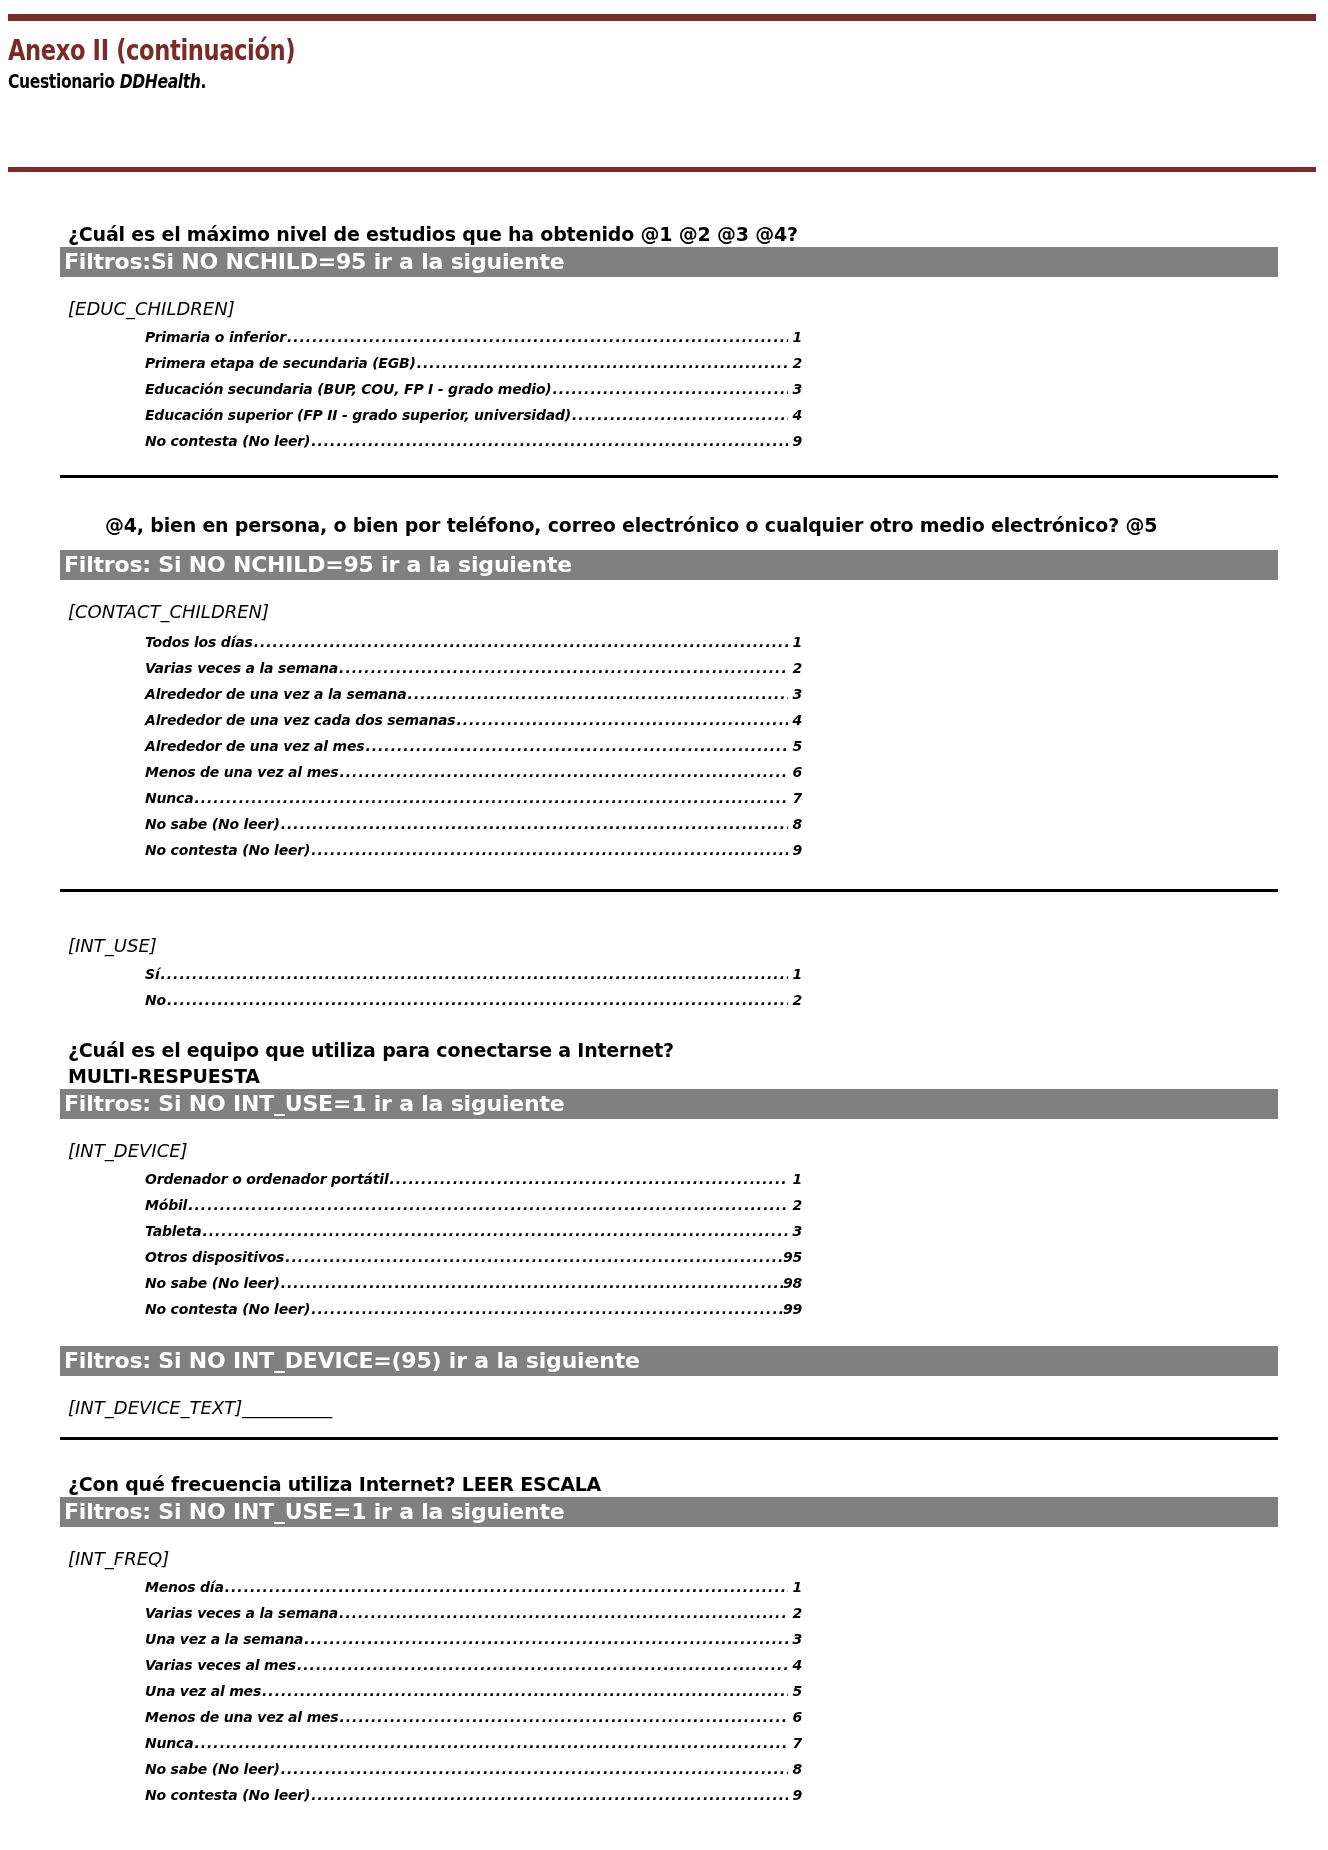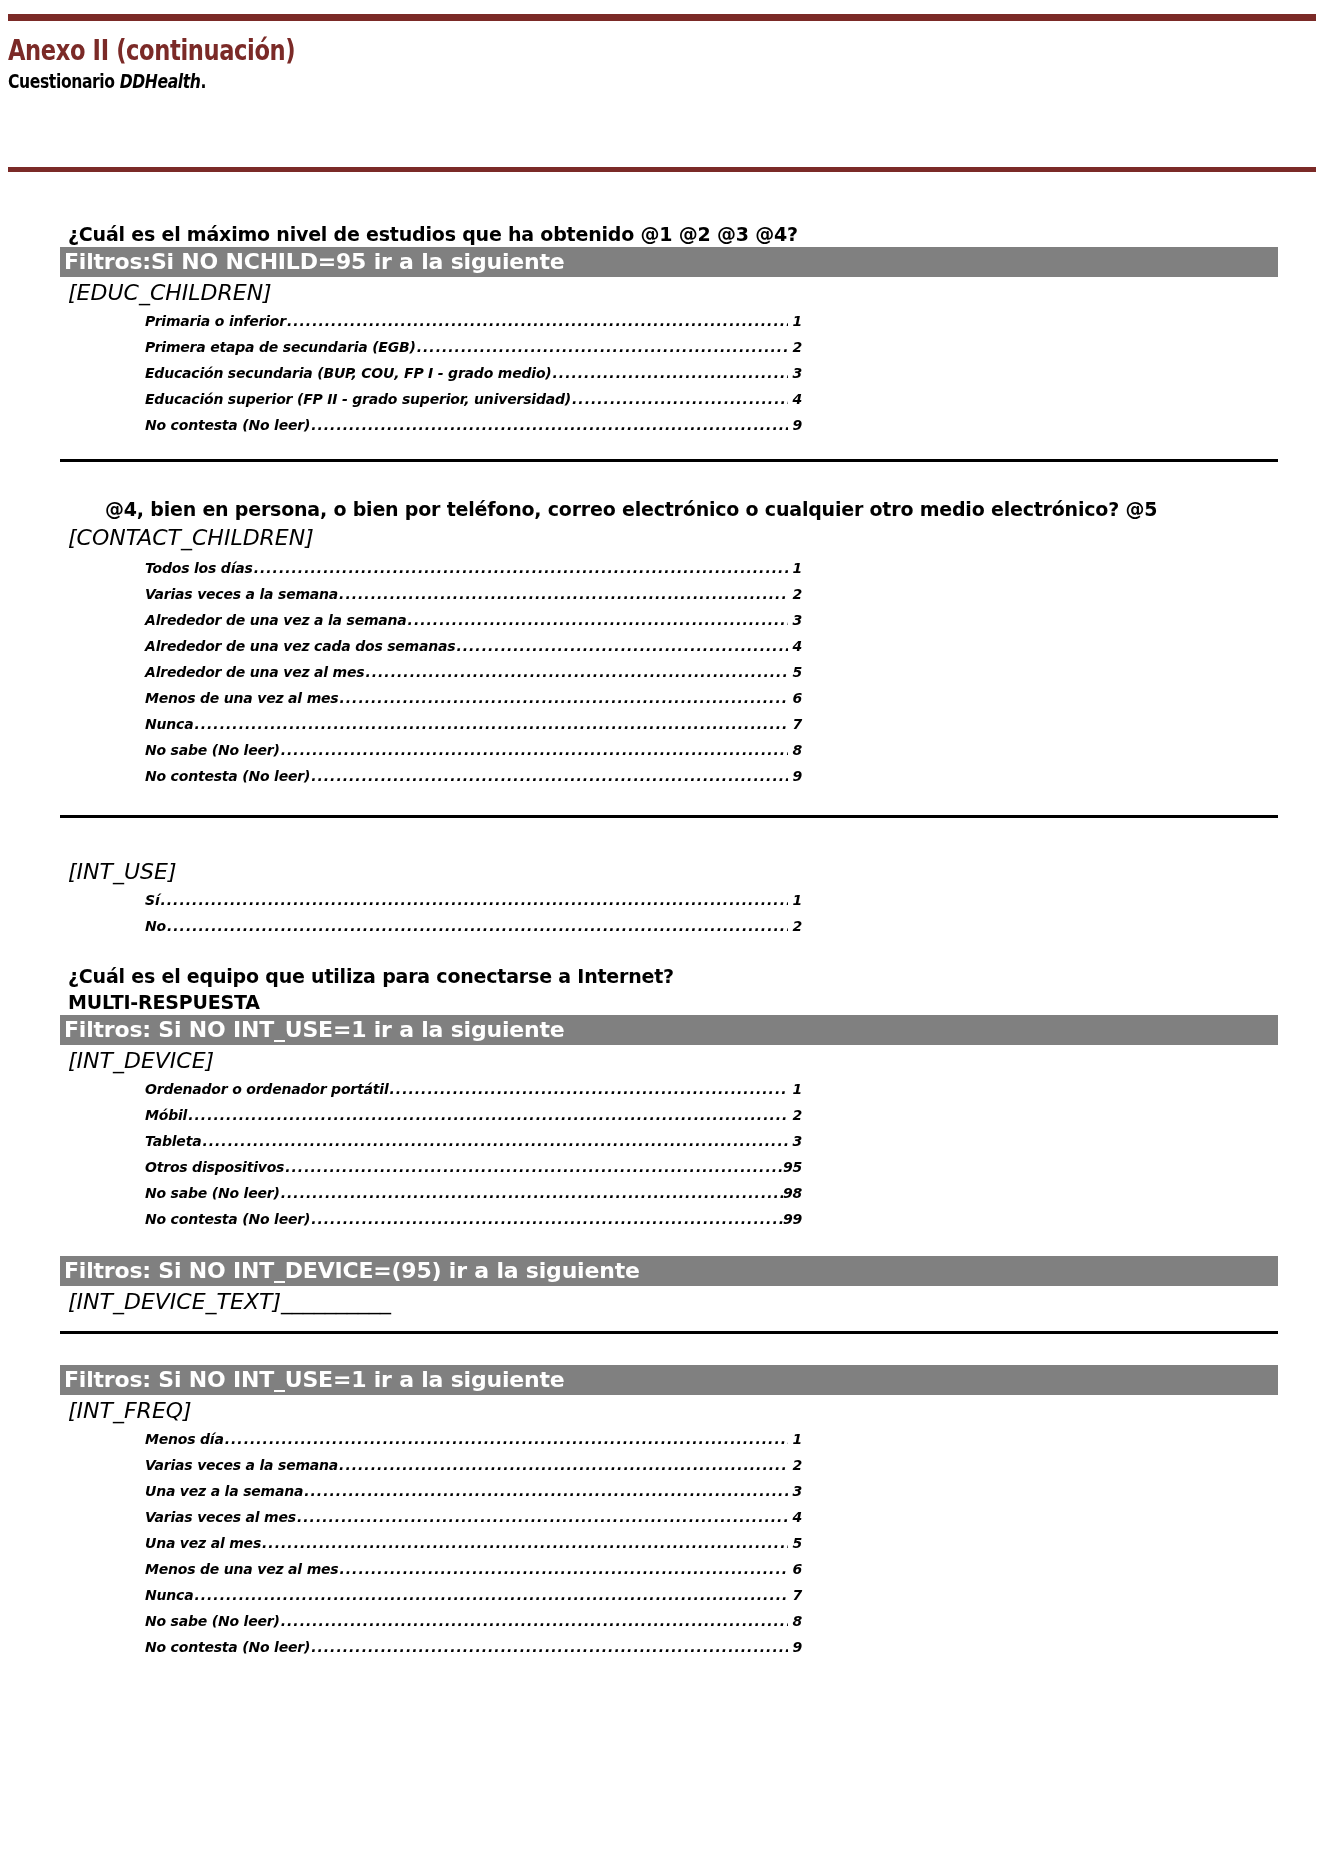--- a/index.html
+++ b/index.html
@@ -20,21 +20,21 @@
   .condensed{display:inline-block;transform:scaleX(0.78);transform-origin:0 50%;letter-spacing:-0.5px;}
   .emph{font-style:italic;}
   .red-rule{height:5px;background:var(--accent);margin:71px 12px 0 8px;}
   
   .content{margin-left:60px;width:1218px;}
   .block{margin:0;}
   .q-heading{font-size:19px;font-weight:bold;line-height:26px;padding-left:8px;letter-spacing:-0.2px;}
   .q-line{white-space:nowrap;}
   .q-line.indent{padding-left:37px;}
   .filter-bar{height:30px;line-height:30px;background:var(--bar);color:#fff;font-size:22px;font-weight:bold;padding-left:4px;letter-spacing:-0.2px;white-space:nowrap;}
-  .variable{font-style:italic;font-size:22px;line-height:24px;padding-left:8px;margin-top:4px;white-space:nowrap;}
+  .variable{font-style:italic;font-size:18px;line-height:24px;padding-left:8px;margin-top:20px;white-space:nowrap;}
   .options{margin-left:85px;margin-top:3px;}
   .opt{display:flex;align-items:flex-start;width:657px;font-size:14px;font-weight:bold;font-style:italic;line-height:26px;letter-spacing:-0.2px;}
   .opt-label{white-space:nowrap;flex:none;padding-right:1px;}
   .opt-dots{flex:1 1 auto;overflow:hidden;white-space:nowrap;letter-spacing:1px;min-width:0;}
   .opt-code{flex:none;min-width:14px;text-align:right;}
   .divider{height:3px;background:var(--divider);}
   
   .block-1{margin-top:49px;}
   .block-2{margin-top:34px;}
   .block-3{margin-top:42px;}
@@ -95,20 +95,21 @@
     <span class="opt-dots" aria-hidden="true">................................................................................................................................................................</span>
     <span class="opt-code">9</span>
   </div>
         </div>
     <div class="divider"></div>
   </section>
       <section class="block block-2">
     <div class="q-heading">
           <div class="q-line indent">@4, bien en persona, o bien por teléfono, correo electrónico o cualquier otro medio electrónico? @5</div>
         </div>
+    <div class="filter-bar">Filtros: Si NO NCHILD=95 ir a la siguiente</div>
     <div class="variable">[CONTACT_CHILDREN]</div>
     <div class="options">
           <div class="opt">
     <span class="opt-label">Todos los días</span>
     <span class="opt-dots" aria-hidden="true">................................................................................................................................................................</span>
     <span class="opt-code">1</span>
   </div>
           <div class="opt">
     <span class="opt-label">Varias veces a la semana</span>
     <span class="opt-dots" aria-hidden="true">................................................................................................................................................................</span>
@@ -211,20 +212,23 @@
 
   </section>
       <section class="block block-5">
 
     <div class="filter-bar">Filtros: Si NO INT_DEVICE=(95) ir a la siguiente</div>
     <div class="variable">[INT_DEVICE_TEXT]__________</div>
 
     <div class="divider"></div>
   </section>
       <section class="block block-6">
+    <div class="q-heading">
+          <div class="q-line">¿Con qué frecuencia utiliza Internet? LEER ESCALA</div>
+        </div>
     <div class="filter-bar">Filtros: Si NO INT_USE=1 ir a la siguiente</div>
     <div class="variable">[INT_FREQ]</div>
     <div class="options">
           <div class="opt">
     <span class="opt-label">Menos día</span>
     <span class="opt-dots" aria-hidden="true">................................................................................................................................................................</span>
     <span class="opt-code">1</span>
   </div>
           <div class="opt">
     <span class="opt-label">Varias veces a la semana</span>

